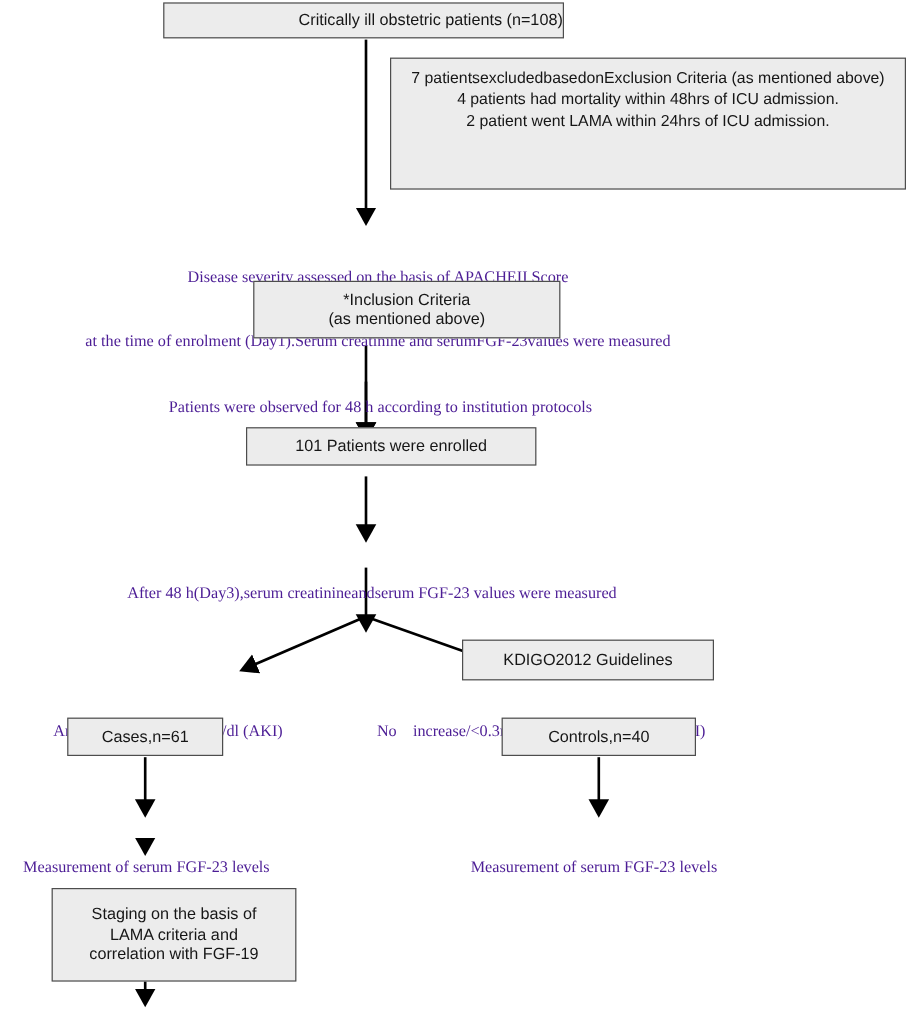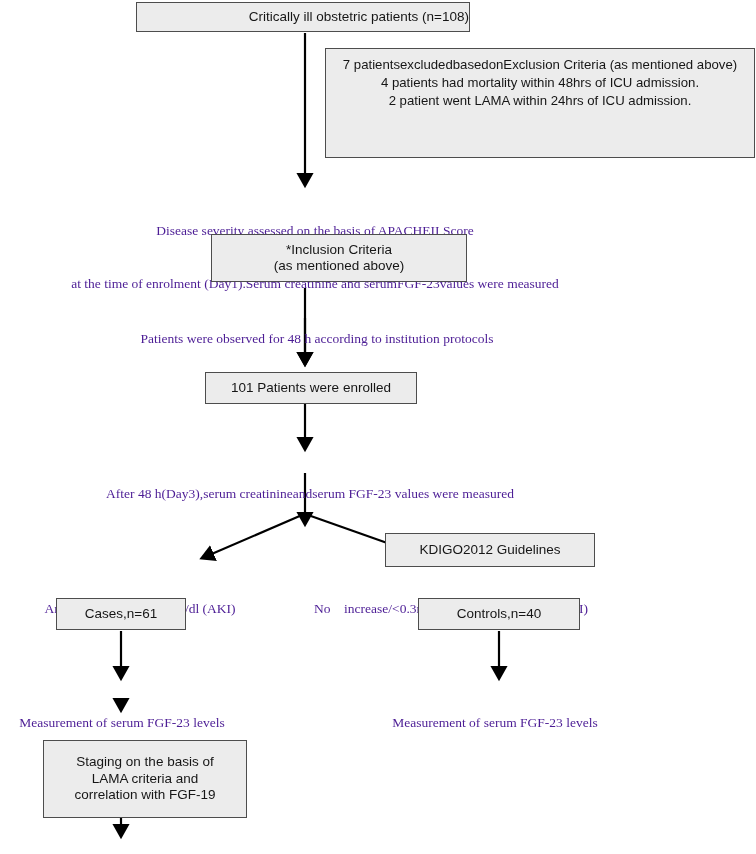--- a/index.html
+++ b/index.html
@@ -114,21 +114,21 @@
     <div>
       <div>*Inclusion Criteria</div>
       <div>(as mentioned above)</div>
     </div>
   </div>
 
   <div class="freetext" style="left:82px; top:294px; width:470px;">
     <div>Patients were observed for 48 h according to institution protocols</div>
   </div>
 
-  <div class="box" style="left:205px; top:372px; width:212px; height:32px;">
+  <div class="box" style="left:205px; top:356px; width:242px; height:32px;">
     <span>101 Patients were enrolled</span>
   </div>
 
   <div class="freetext" style="left:52px; top:449px; width:516px;">
     <div>After 48 h(Day3),serum creatinineandserum FGF-23 values were measured</div>
   </div>
 
   <div class="box" style="left:385px; top:489px; width:210px; height:34px;margin-top:44px;">
     <span>KDIGO2012 Guidelines</span>
   </div>

